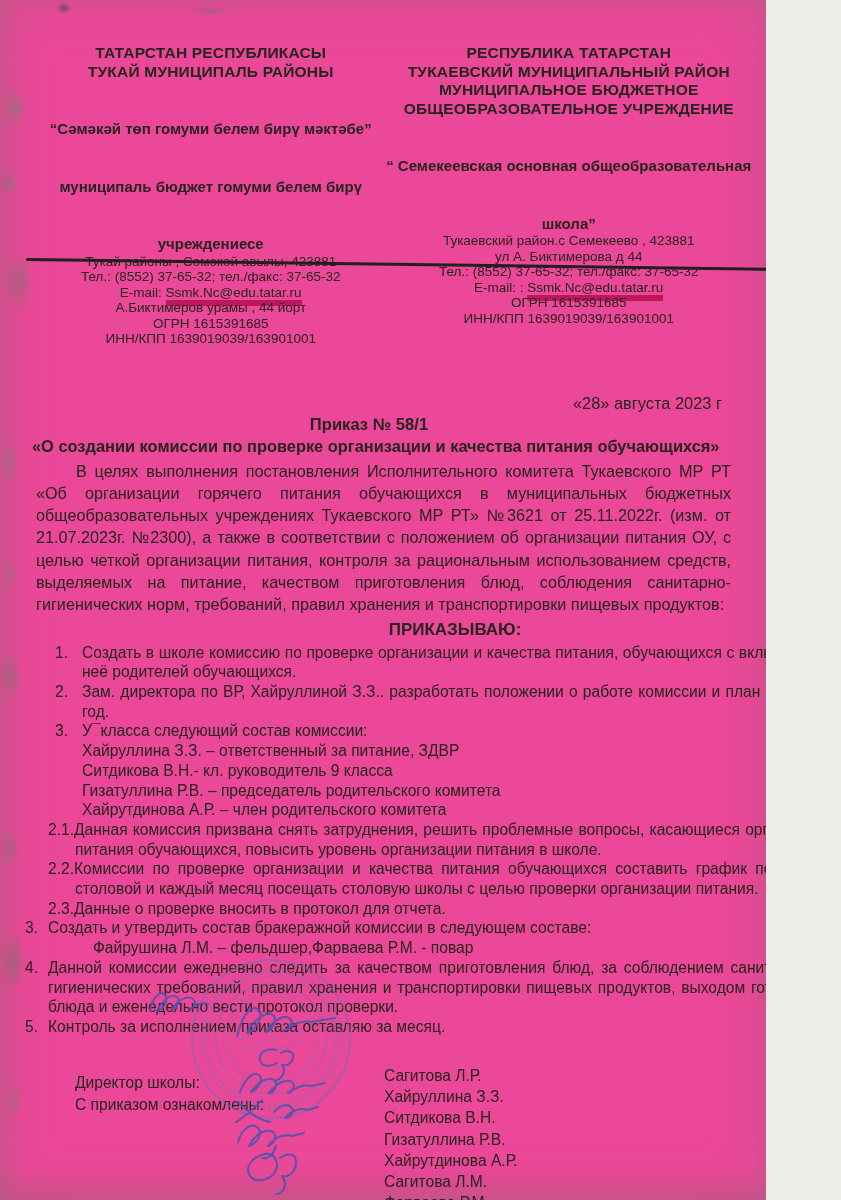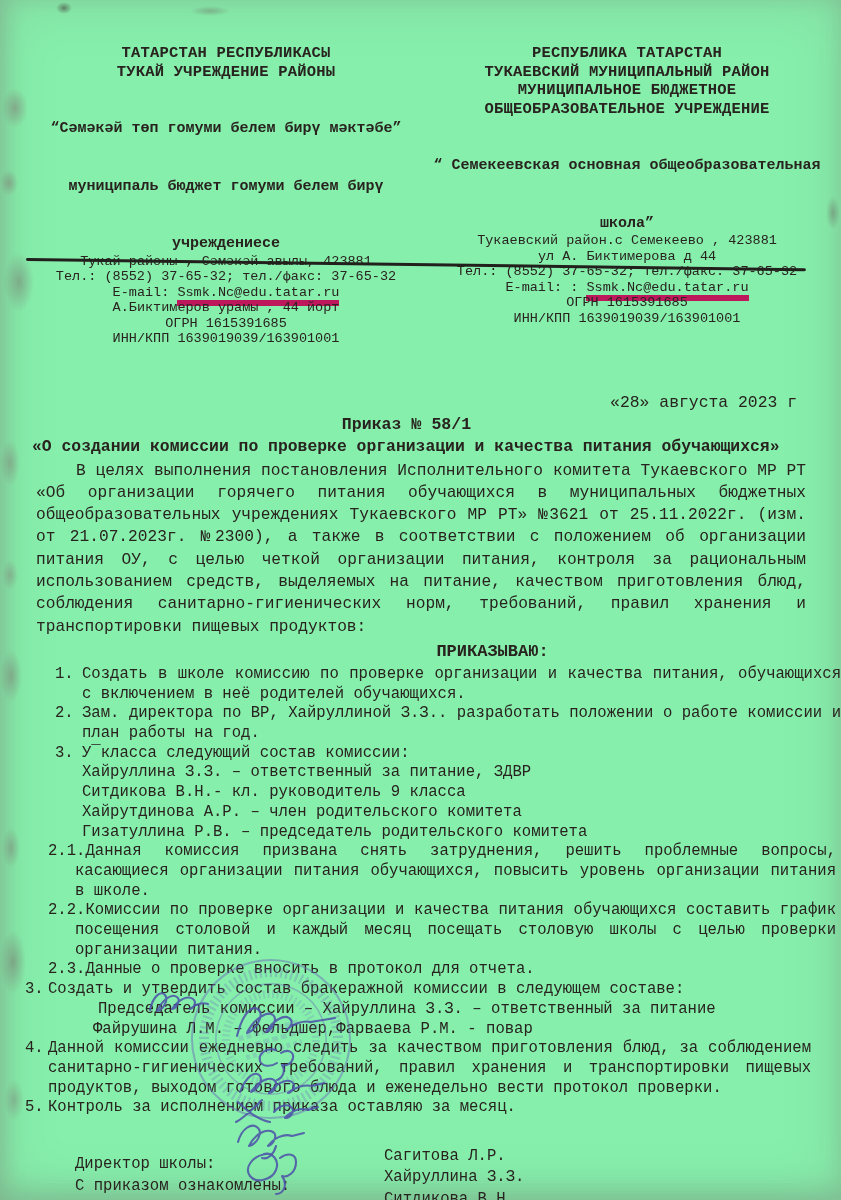--- a/index.html
+++ b/index.html
@@ -1,22 +1,22 @@
 <!DOCTYPE html>
 <html lang="ru"><head>
 <meta charset="utf-8">
 <title>Scanned order document</title>
 <style>
   html,body{margin:0;padding:0;}
   body{width:841px;height:1200px;overflow:hidden;background:#efede9;}
   .sheet{
-    position:relative;width:841px;height:1200px;overflow:hidden;
+    position:relative;width:766px;height:1200px;overflow:hidden;
     background:linear-gradient(180deg,#f4f2ee 0%,#f2f0ec 55%,#ecrae8 90%,#e8e6e1 100%);
-    background-color:#86efac;
-    font-family:Liberation Mono, monospace;
+    background-color:#ec4899;
+    font-family:Liberation Sans, sans-serif;
     color:#28231f;
     box-shadow:inset 0 0 55px rgba(125,118,108,0.22), inset 0 -14px 22px rgba(110,105,98,0.18), inset 8px 0 18px rgba(130,124,114,0.15);
   }
   
   .letterhead{display:flex;padding:44px 10px 0 40px;}
   .lh-col{text-align:center;}
   .lh-left{width:372px;}
   .lh-right{width:408px;margin-left:auto;}
   .h-big{font-size:15.5px;line-height:18.5px;font-weight:bold;letter-spacing:.2px;}
   .h-mid{font-size:15px;line-height:18.5px;font-weight:bold;margin-top:39px;}
@@ -70,21 +70,21 @@
   .sp12{left:826px;top:196px;width:14px;height:34px;background:radial-gradient(closest-side,rgba(105,100,94,.45),rgba(105,100,94,0));}
 </style>
 </head>
 <body>
 
 <div class="sheet">
 
   <div class="letterhead">
     <div class="lh-col lh-left">
       <div class="h-big">ТАТАРСТАН РЕСПУБЛИКАСЫ</div>
-      <div class="h-big">ТУКАЙ УЧРЕЖДЕНИЕ РАЙОНЫ</div>
+      <div class="h-big">ТУКАЙ МУНИЦИПАЛЬ РАЙОНЫ</div>
       <div class="h-mid">“Сәмәкәй төп гомуми белем бирү мәктәбе”</div>
       <div class="h-mid">муниципаль бюджет гомуми белем бирү</div>
       <div class="h-mid">учреждениесе</div>
       <div class="h-small">Тукай районы , Сәмәкәй авылы, 423881</div>
       <div class="h-small">Тел.: (8552) 37-65-32; тел./факс: 37-65-32</div>
       <div class="h-small"><span>E-mail: </span><span class="u">Ssmk.Nc@edu.tatar.ru</span></div>
       <div class="h-small">А.Биктимеров урамы , 44 йорт</div>
       <div class="h-small">ОГРН 1615391685</div>
       <div class="h-small">ИНН/КПП 1639019039/163901001</div>
     </div>
@@ -128,32 +128,31 @@
       <span class="txt">Зам. директора по ВР, Хайруллиной З.З.. разработать положении о работе комиссии и план работы на год.</span>
     </div>
 
     <div class="it lvl1">
       <span class="num">3.</span>
       <span class="txt">У¯класса следующий состав комиссии:</span>
     </div>
 
     <div class="commission">Хайруллина З.З. – ответственный за питание, ЗДВР</div>
     <div class="commission">Ситдикова В.Н.- кл. руководитель 9 класса</div>
+    <div class="commission">Гизатуллина Р.В. – председатель родительского комитета</div>
     <div class="commission">Хайрутдинова А.Р. – член родительского комитета</div>
-    <div class="commission">Гизатуллина Р.В. – председатель родительского комитета</div>
 
     <div class="sub">2.1.Данная комиссия призвана снять затруднения, решить проблемные вопросы, касающиеся организации питания обучающихся, повысить уровень организации питания в школе.</div>
     <div class="sub">2.2.Комиссии по проверке организации и качества питания обучающихся составить график посещения столовой и каждый месяц посещать столовую школы с целью проверки организации питания.</div>
     <div class="sub">2.3.Данные о проверке вносить в протокол для отчета.</div>
 
     <div class="it lvl0">
       <span class="num">3.</span>
       <span class="txt">Создать и утвердить состав бракеражной комиссии в следующем составе:</span>
     </div>
-    <div class="chair">Председатель комиссии – Хайруллина З.З.  – ответственный за питание</div>
     <div class="members">
       <span>Файрушина Л.М. – фельдшер,</span>
       <span class="m2">Фарваева Р.М. - повар</span>
     </div>
 
     <div class="it lvl0">
       <span class="num">4.</span>
       <span class="txt">Данной комиссии ежедневно следить за качеством приготовления блюд, за соблюдением санитарно-гигиенических требований, правил хранения и транспортировки пищевых продуктов, выходом готового блюда и еженедельно вести протокол проверки.</span>
     </div>
 

